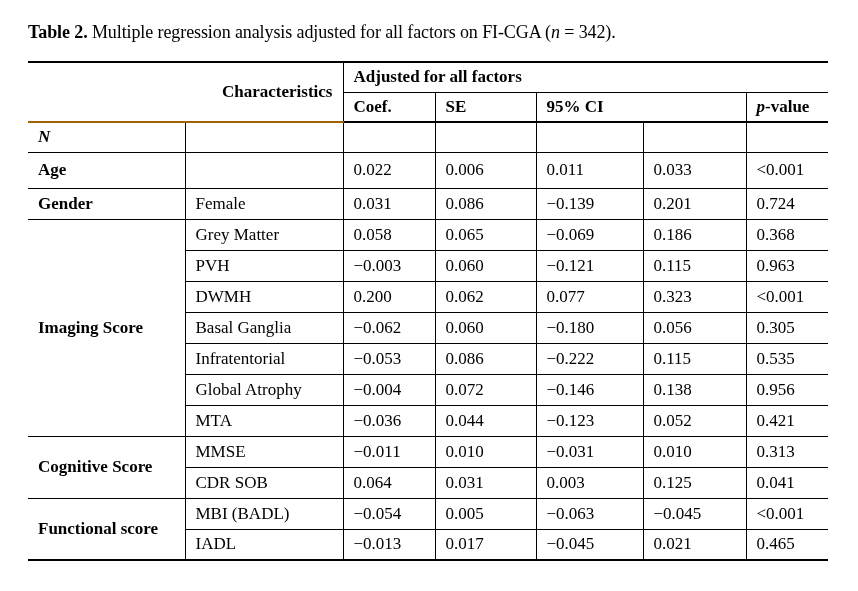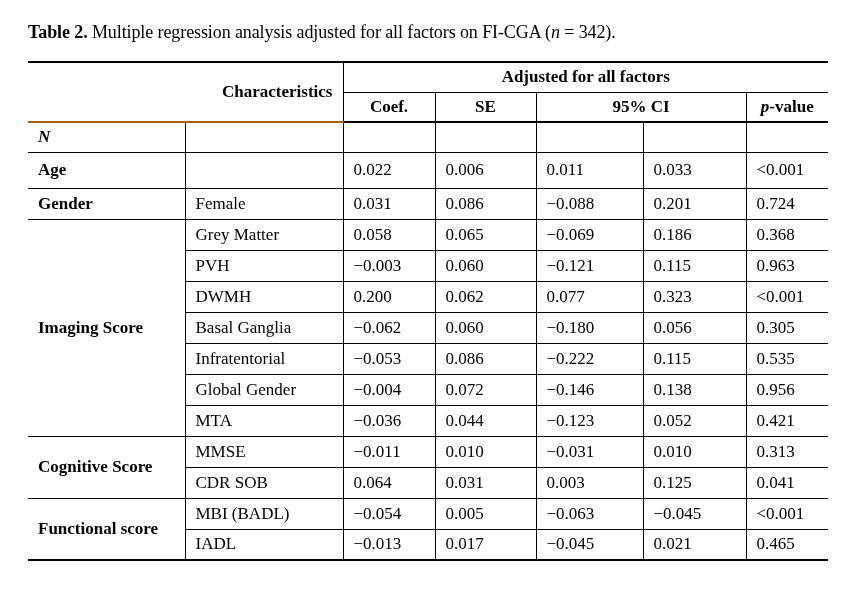--- a/index.html
+++ b/index.html
@@ -31,21 +31,21 @@
   }
   .stats th, .stats td {
     border: 1px solid #000;
     padding: 0 10px;
     vertical-align: middle;
     font-size: 17px;
     line-height: 1.15;
     overflow: hidden;
     white-space: nowrap;
   }
-  .stats thead th { font-weight: 700; text-align: center; }
+  .stats thead th { font-weight: 700; text-align: left; }
   .stats th.char {
     text-align: right;
     border-left: 0;
     border-bottom: 2px solid #a16207;
   }
   .stats tr.h2 th { border-bottom: 2px solid #000; margin-top: 28px; }
   .stats td { text-align: left; font-weight: 400; }
   .stats td.g { font-weight: 700; }
   .stats td.it { font-style: italic; }
   .stats .first { border-left: 0; }
@@ -100,21 +100,21 @@
         <td>0.006</td>
         <td>0.011</td>
         <td>0.033</td>
         <td class="last">&lt;0.001</td>
       </tr>
       <tr>
         <td class="g first">Gender</td>
         <td>Female</td>
         <td>0.031</td>
         <td>0.086</td>
-        <td>−0.088</td>
+        <td>−0.139</td>
         <td>0.201</td>
         <td class="last">0.724</td>
       </tr>
       <tr>
         <td class="g first" rowspan="7">Imaging Score</td>
         <td>Grey Matter</td>
         <td>0.058</td>
         <td>0.065</td>
         <td>−0.069</td>
         <td>0.186</td>
@@ -146,21 +146,21 @@
       </tr>
       <tr>
         <td>Infratentorial</td>
         <td>−0.053</td>
         <td>0.086</td>
         <td>−0.222</td>
         <td>0.115</td>
         <td class="last">0.535</td>
       </tr>
       <tr>
-        <td>Global Gender</td>
+        <td>Global Atrophy</td>
         <td>−0.004</td>
         <td>0.072</td>
         <td>−0.146</td>
         <td>0.138</td>
         <td class="last">0.956</td>
       </tr>
       <tr>
         <td>MTA</td>
         <td>−0.036</td>
         <td>0.044</td>

